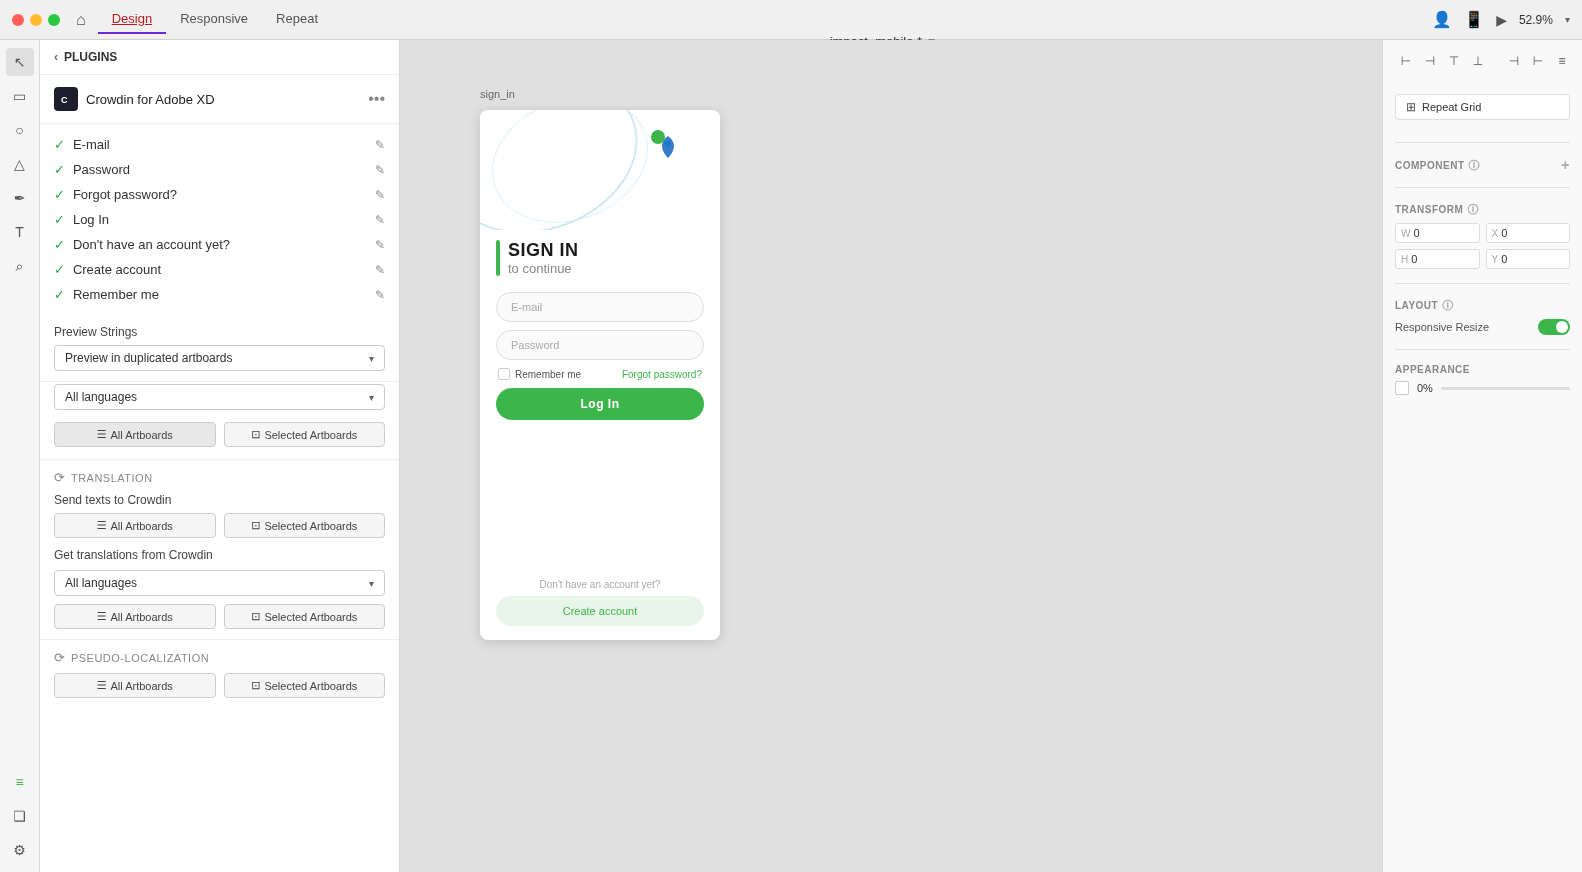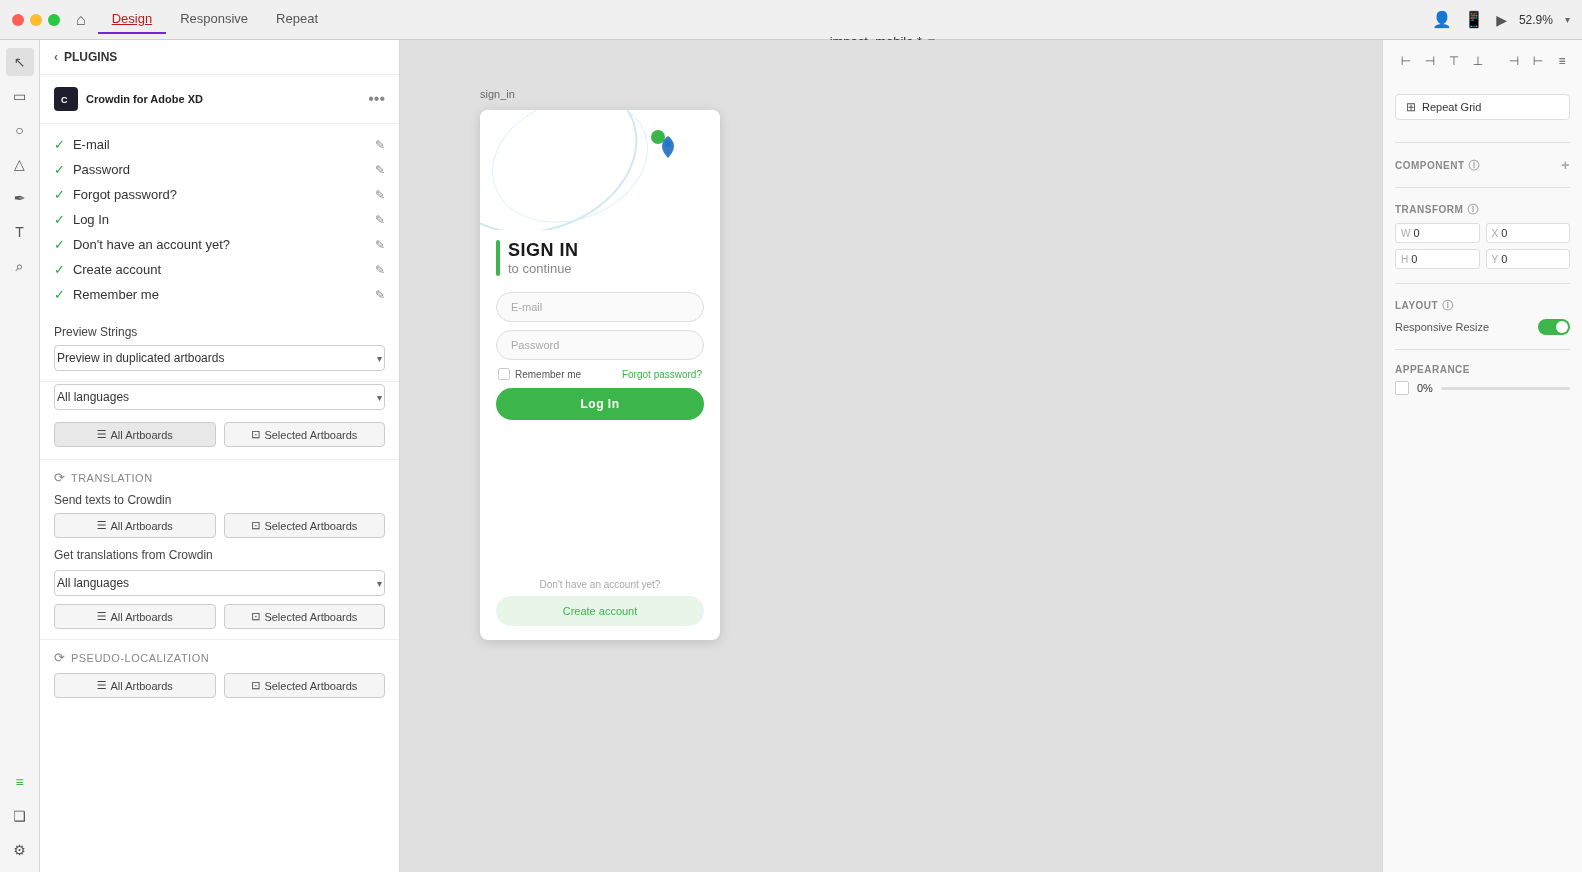--- a/index.html
+++ b/index.html
@@ -151,22 +151,22 @@
       background: #1e1e2e;
       border-radius: 4px;
       display: flex;
       align-items: center;
       justify-content: center;
       color: white;
       font-size: 10px;
       font-weight: bold;
     }
     .plugin-name {
-      font-size: 11px;
-      font-weight: 700;
+      font-size: 13px;
+      font-weight: 400;
       color: #222;
       flex: 1;
     }
     .plugin-menu {
       font-size: 16px;
       color: #888;
       cursor: pointer;
     }
 
     
@@ -212,21 +212,21 @@
       font-size: 12px;
       color: #444;
       margin-bottom: 6px;
     }
     .dropdown {
       display: flex;
       align-items: center;
       justify-content: space-between;
       border: 1px solid #ccc;
       border-radius: 4px;
-      padding: 5px 2px;
+      padding: 5px 10px;
       font-size: 12px;
       color: #333;
       cursor: pointer;
       background: #fff;
     }
     .dropdown-arrow {
       font-size: 10px;
       color: #666;
     }
 

